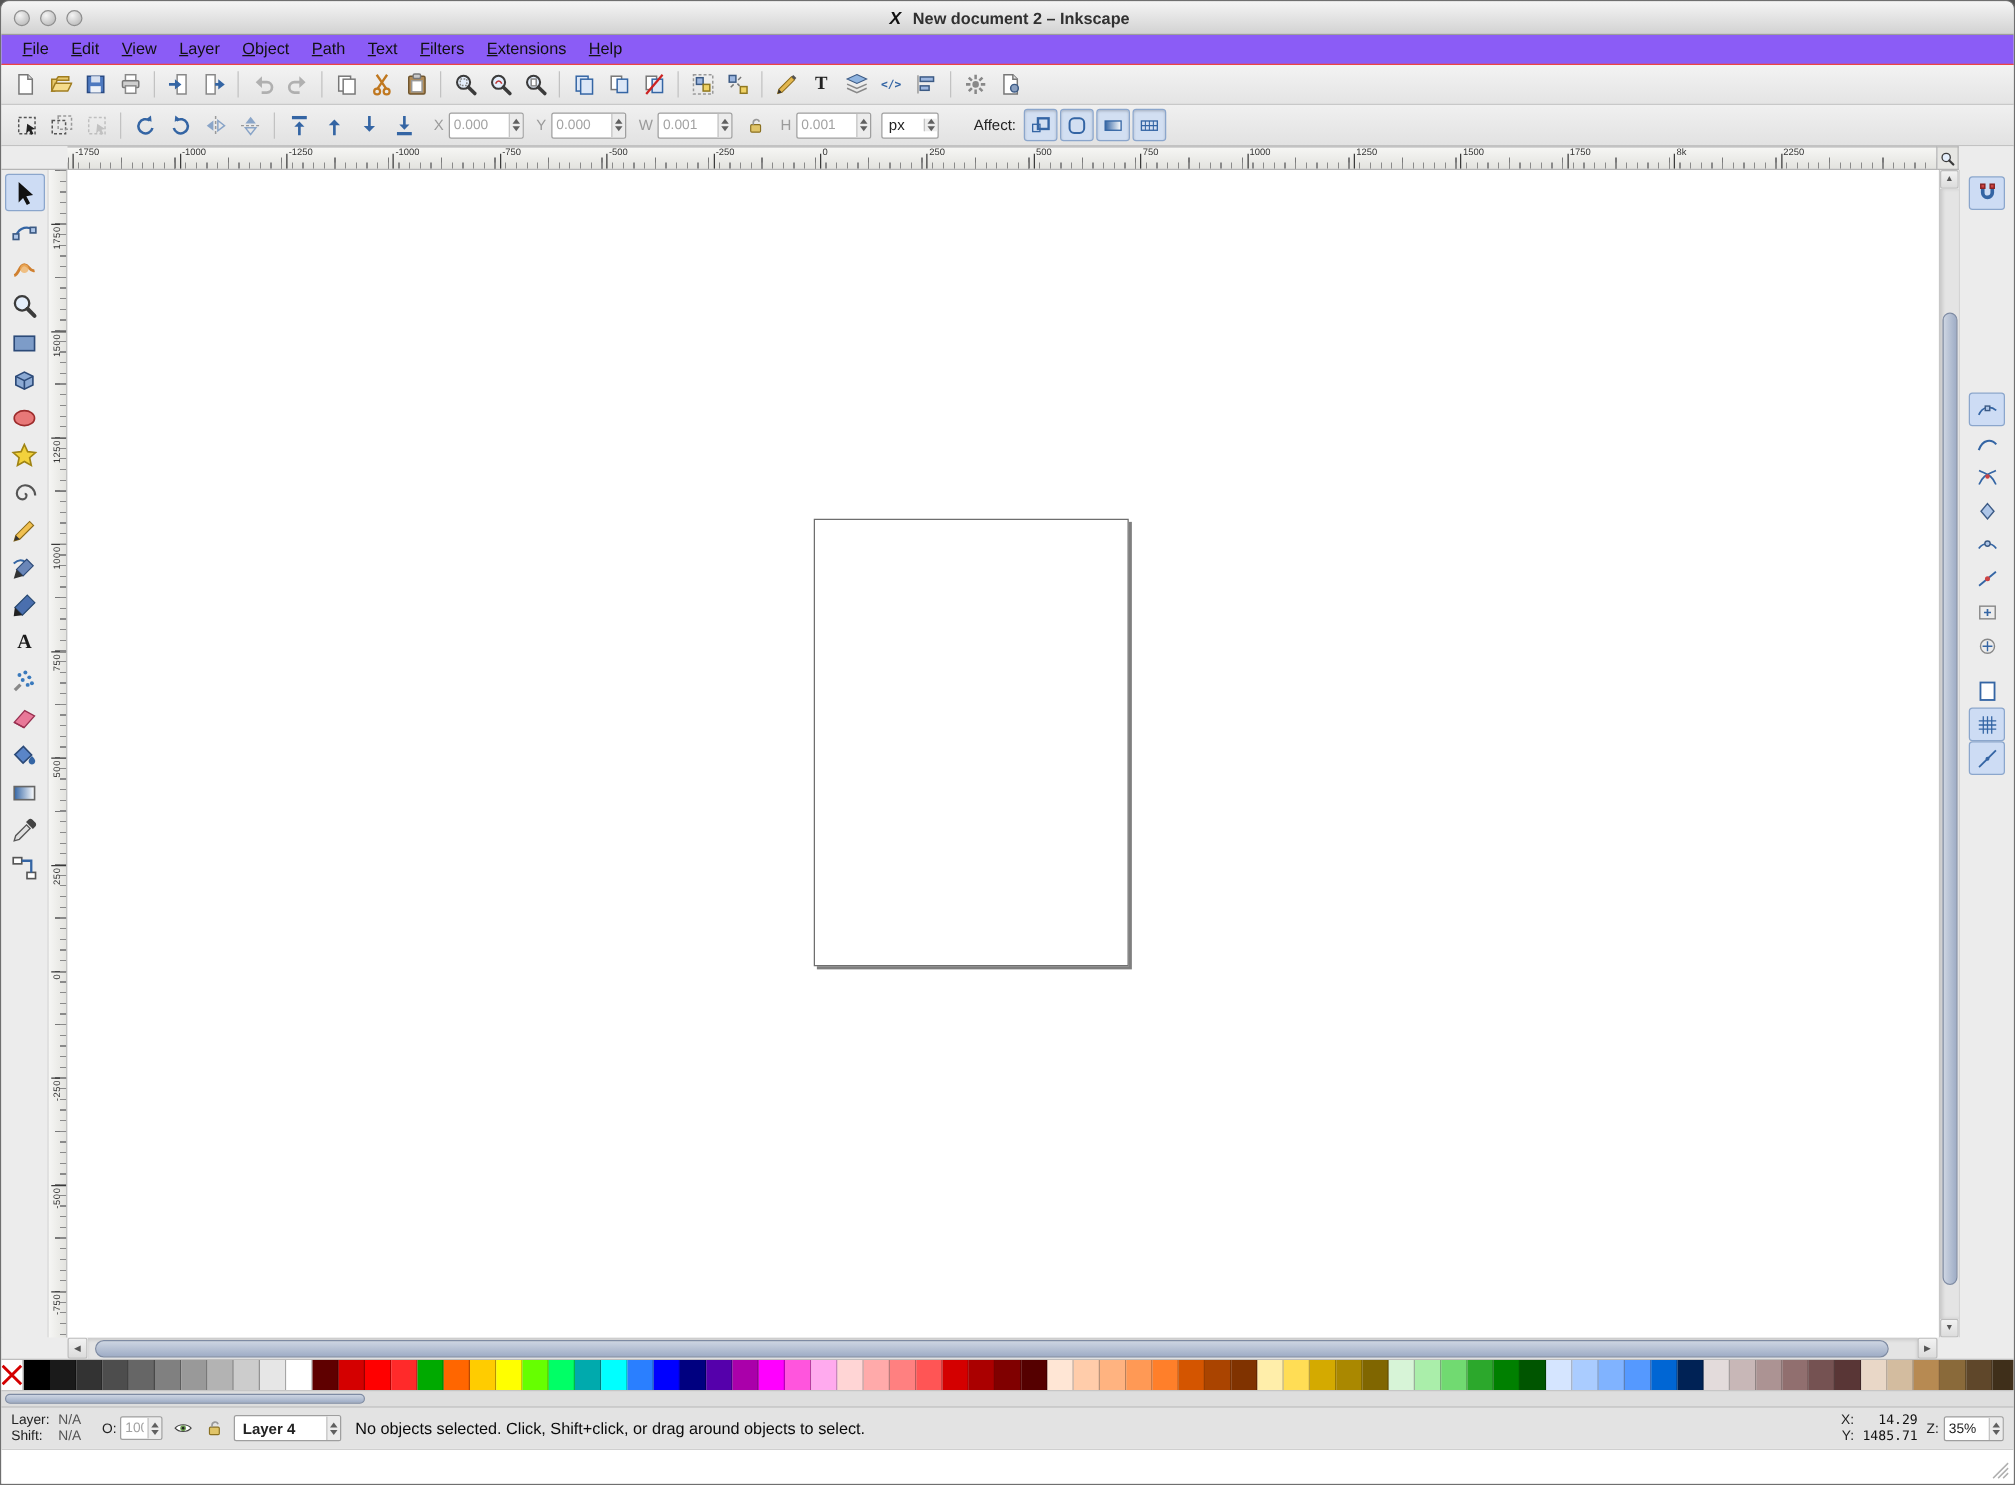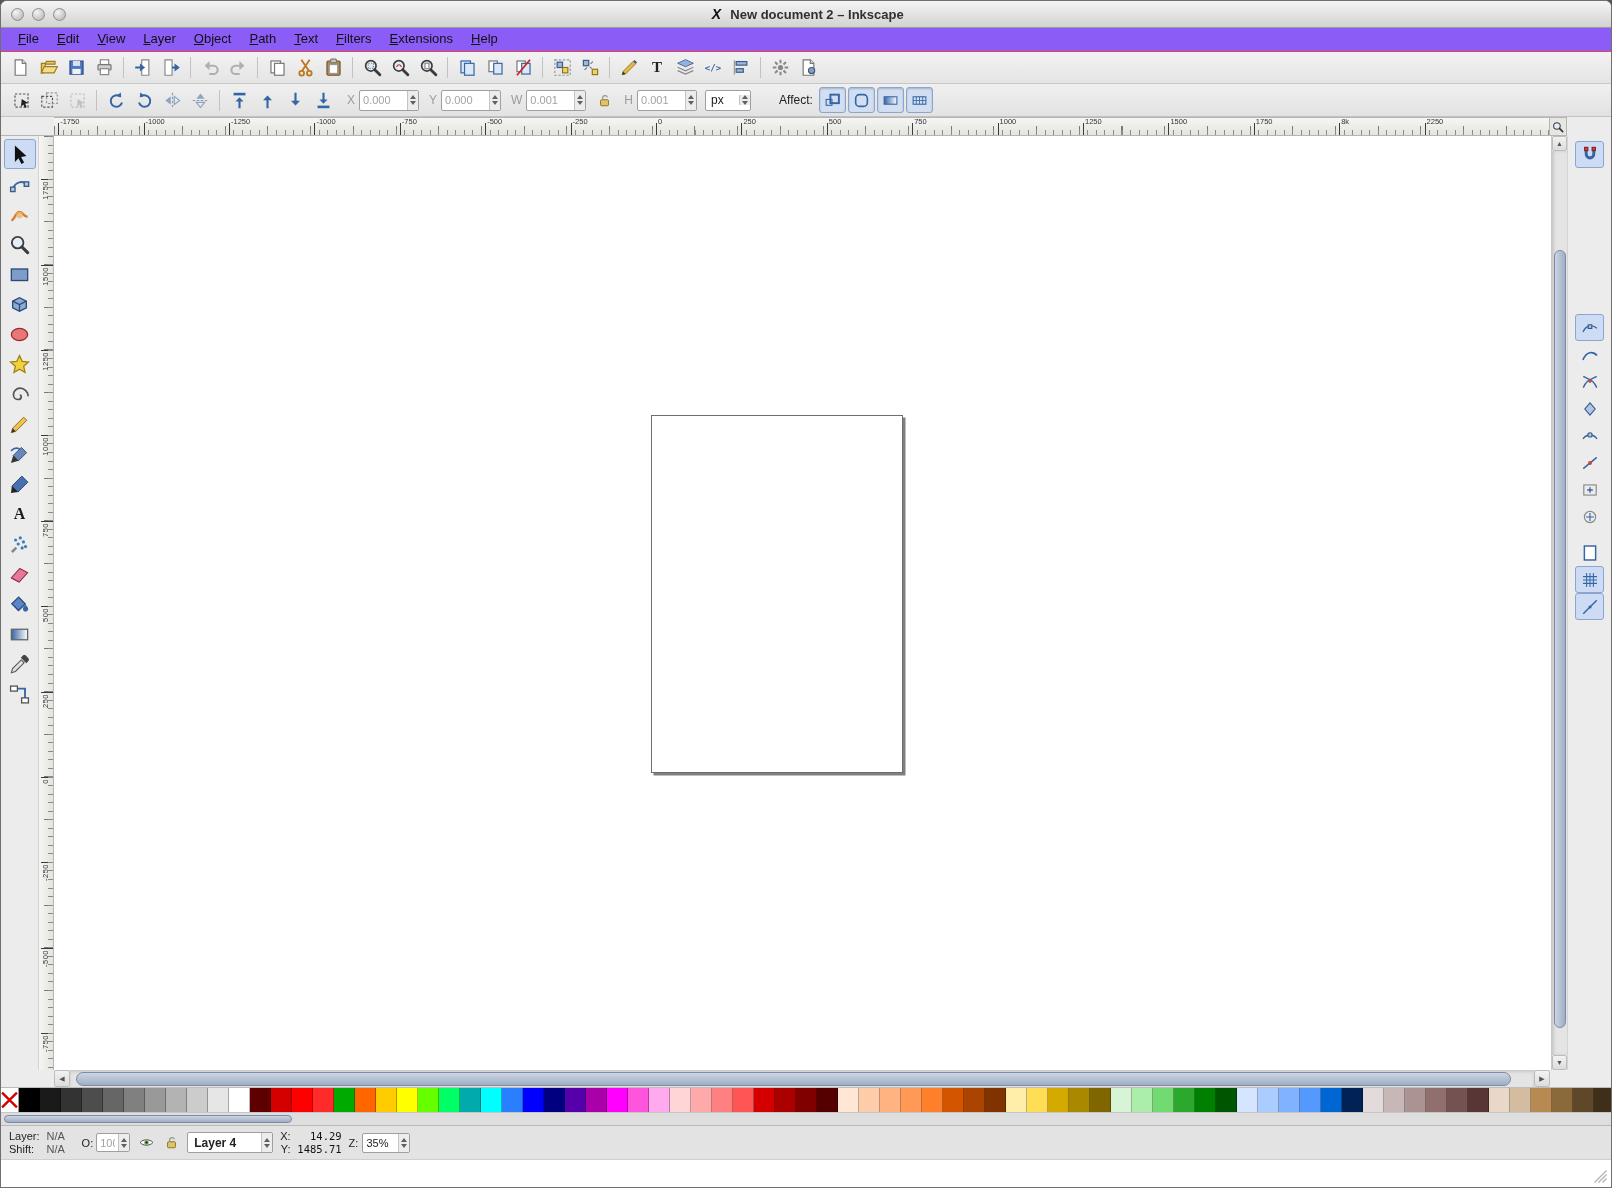--- a/index.html
+++ b/index.html
@@ -1067,20 +1067,21 @@
           <path d="M6 7.2V5.4a2.6 2.6 0 0 1 5.1-.7" fill="none" stroke="#999" stroke-width="1.4"></path>
         </svg>
       </span>
     <div class="layerbox">
       <span class="lname">Layer 4</span>
       <span class="spins">
           <i class="up"></i>
           <i class="dn"></i>
         </span>
     </div>
+    <div class="msg">No objects selected. Click, Shift+click, or drag around objects to select.</div>
     <div class="coords">
       <span class="cl">X:</span>
       <span class="cv">14.29</span>
       <span class="cl">Y:</span>
       <span class="cv">1485.71</span>
     </div>
     <div class="zgroup">
       <span>Z:</span>
       <span class="spinbox zbox">
         <input style="color: rgb(34, 34, 34);" value="35%">

